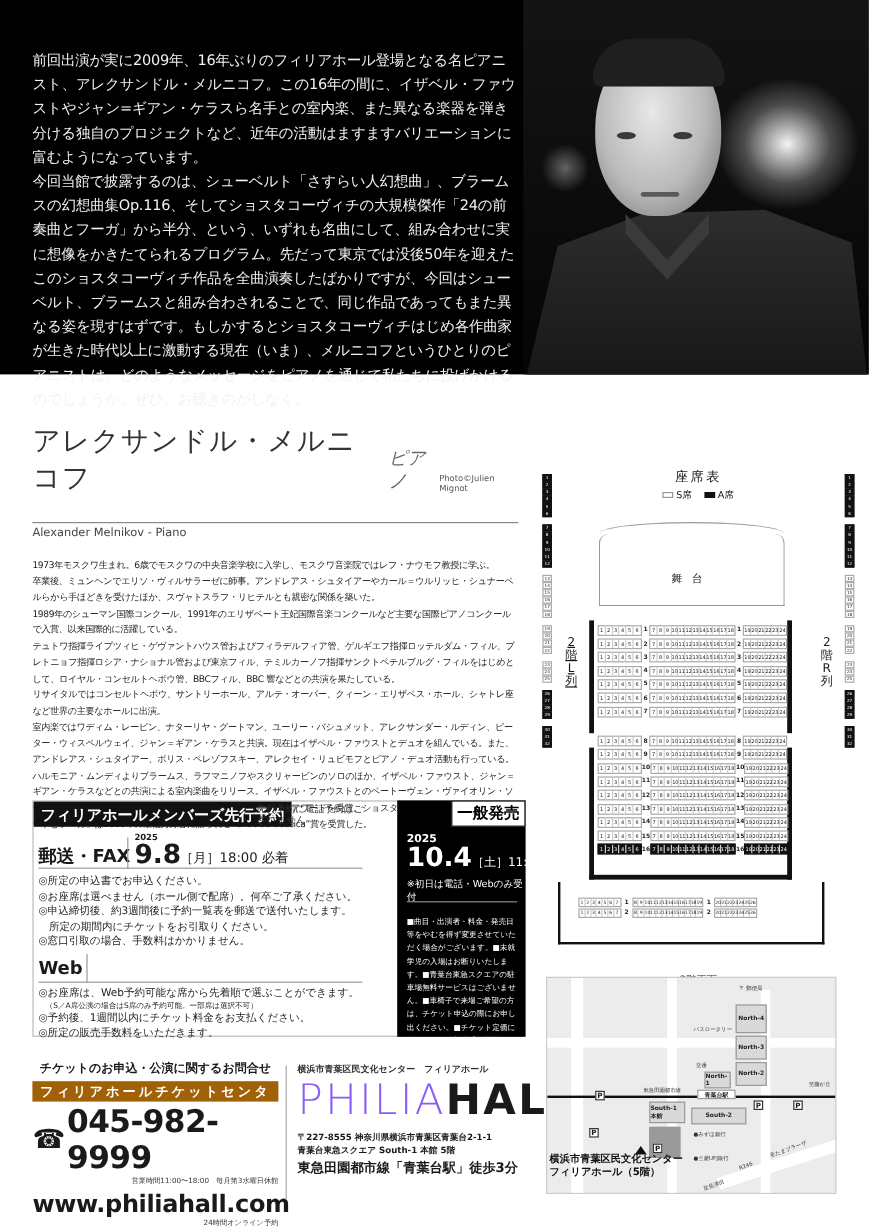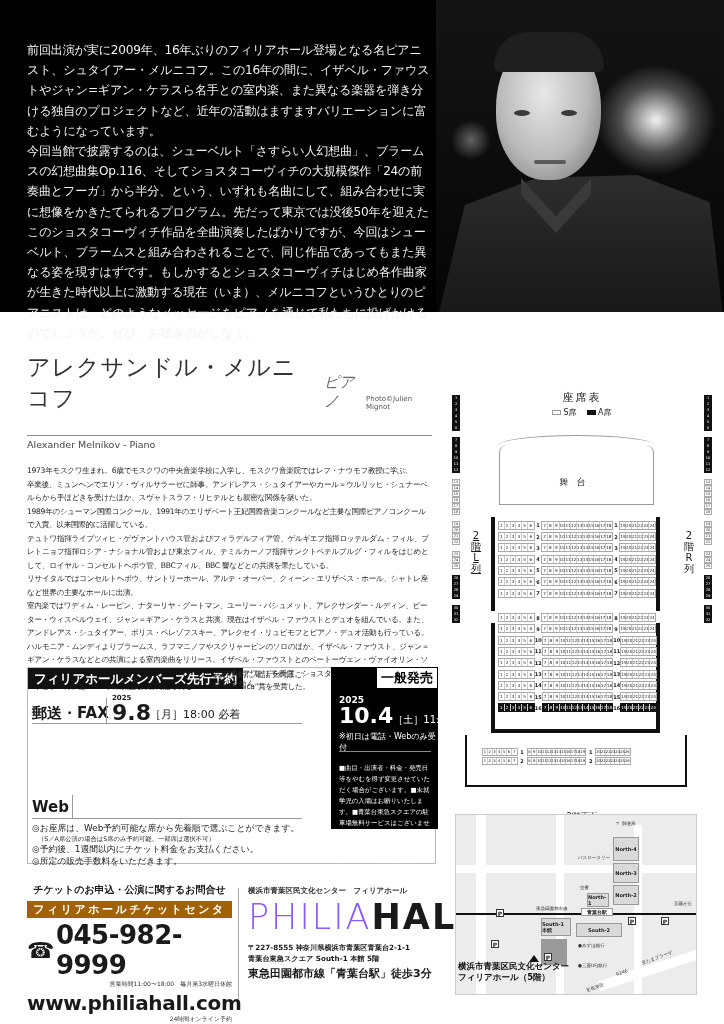--- a/index.html
+++ b/index.html
@@ -42,21 +42,21 @@
   .mail-time { position: absolute; left: 118px; top: 13px; font-size: 11px; }
   .mail-notes { position: absolute; left: 4px; top: 61px; font-size: 8.8px; line-height: 12.6px; color: #222; }
   .web-row { position: absolute; left: 4px; top: 125px; width: 270px; border-bottom: 1px solid #999; height: 26px; }
   .web-label { position: absolute; left: 0; top: 5px; font-size: 15px; font-weight: bold; }
   .web-sep { position: absolute; left: 40px; top: 2px; width: 1px; height: 24px; background: #999; }
   .web-date { position: absolute; left: 48px; top: 1px; font-size: 22px; font-weight: bold; white-space: nowrap; }
   .web-date span.small { font-size: 11px; font-weight: normal; }
   .web-notes { position: absolute; left: 4px; top: 154px; font-size: 8.8px; line-height: 12.6px; color: #222; }
   .web-notes .tiny { font-size: 6.3px; line-height: 8px; padding-left: 6px; display: block; }
 
-  .general { position: absolute; left: 303px; top: -1px; width: 107px; height: 162px; background: #000; color: #fff; }
+  .general { position: absolute; left: 303px; top: -1px; width: 107px; height: 197px; background: #000; color: #fff; }
   .general-title { position: absolute; right: 0; top: 0; background: #fff; color: #000; font-weight: bold; font-size: 13px; padding: 1px 4px; border: 1px solid #000; }
   .general-year { position: absolute; left: 8px; top: 28px; font-size: 9px; font-weight: bold; }
   .general-date { position: absolute; left: 8px; top: 36px; font-size: 22px; font-weight: bold; white-space: nowrap; }
   .general-date .small { font-size: 10px; font-weight: normal; }
   .general-note { position: absolute; left: 8px; top: 64px; font-size: 8px; }
   .general-rule { position: absolute; left: 8px; top: 84px; width: 92px; height: 1px; background: #888; }
   .general-caution { position: absolute; left: 8px; top: 96px; width: 94px; font-size: 6.4px; line-height: 11px; }
 
   
   .contact { position: absolute; left: 27px; top: 883px; width: 205px; }
@@ -119,21 +119,21 @@
   .mtext { position: absolute; font-size: 4.5px; color: #333; white-space: nowrap; }
   .pk { position: absolute; width: 8px; height: 8px; border: 1px solid #333; background: #fff; font-size: 6px; line-height: 7px; text-align: center; font-weight: bold; }
   .map-dest { position: absolute; left: 2px; top: 146px; font-size: 8.5px; font-weight: bold; line-height: 11px; color: #111; }
   .marker { position: absolute; left: 73px; top: 140px; width: 0; height: 0; border-left: 5px solid transparent; border-right: 5px solid transparent; border-bottom: 7px solid #111; }
 </style>
 </head>
 <body>
 
 <section class="hero">
   <div class="hero-text">
-    <p>前回出演が実に2009年、16年ぶりのフィリアホール登場となる名ピアニスト、シュタイアー・メルニコフ。この16年の間に、イザベル・ファウストやジャン=ギアン・ケラスら名手との室内楽、また異なる楽器を弾き分ける独自のプロジェクトなど、近年の活動はますますバリエーションに富むようになっています。</p>
+    <p>前回出演が実に2009年、16年ぶりのフィリアホール登場となる名ピアニスト、アレクサンドル・メルニコフ。この16年の間に、イザベル・ファウストやジャン=ギアン・ケラスら名手との室内楽、また異なる楽器を弾き分ける独自のプロジェクトなど、近年の活動はますますバリエーションに富むようになっています。</p>
     <p>今回当館で披露するのは、シューベルト「さすらい人幻想曲」、ブラームスの幻想曲集Op.116、そしてショスタコーヴィチの大規模傑作「24の前奏曲とフーガ」から半分、という、いずれも名曲にして、組み合わせに実に想像をかきたてられるプログラム。先だって東京では没後50年を迎えたこのショスタコーヴィチ作品を全曲演奏したばかりですが、今回はシューベルト、ブラームスと組み合わされることで、同じ作品であってもまた異なる姿を現すはずです。もしかするとショスタコーヴィチはじめ各作曲家が生きた時代以上に激動する現在（いま）、メルニコフというひとりのピアニストは、どのようなメッセージをピアノを通じて私たちに投げかけるのでしょうか。ぜひ、お聴きのがしなく。</p>
   </div>
   <div class="photo">
     <div class="body"></div>
     <div class="collar"></div>
     <div class="head"></div>
     <div class="hair"></div>
     <div class="eye" style="left:78px"></div>
     <div class="eye" style="left:125px"></div>
     <div class="mouth"></div>
@@ -161,20 +161,27 @@
 <section class="tickets">
   <div class="members-title">フィリアホールメンバーズ先行予約</div>
   <div class="members-note">先行予約に電話予約はございません</div>
 
   <div class="mail-row">
     <span class="mail-label">郵送・FAX</span>
     <span class="mail-sep"></span>
     <span class="mail-year">2025</span>
     <span class="mail-date"><span>9.8</span></span>
     <span class="mail-time"><span>［月］</span><span>18:00 必着</span></span>
+  </div>
+  <div class="mail-notes">
+    <div>◎所定の申込書でお申込ください。</div>
+    <div>◎お座席は選べません（ホール側で配席）。何卒ご了承ください。</div>
+    <div>◎申込締切後、約3週間後に予約一覧表を郵送で送付いたします。</div>
+    <div>　所定の期間内にチケットをお引取りください。</div>
+    <div>◎窓口引取の場合、手数料はかかりません。</div>
   </div>
 
   <div class="web-row">
     <span class="web-label">Web</span>
     <span class="web-sep"></span>
   </div>
   <div class="web-notes">
     <div>◎お座席は、Web予約可能な席から先着順で選ぶことができます。</div>
     <span class="tiny">（S／A席公演の場合はS席のみ予約可能。一部席は選択不可）</span>
     <div>◎予約後、1週間以内にチケット料金をお支払ください。</div>

